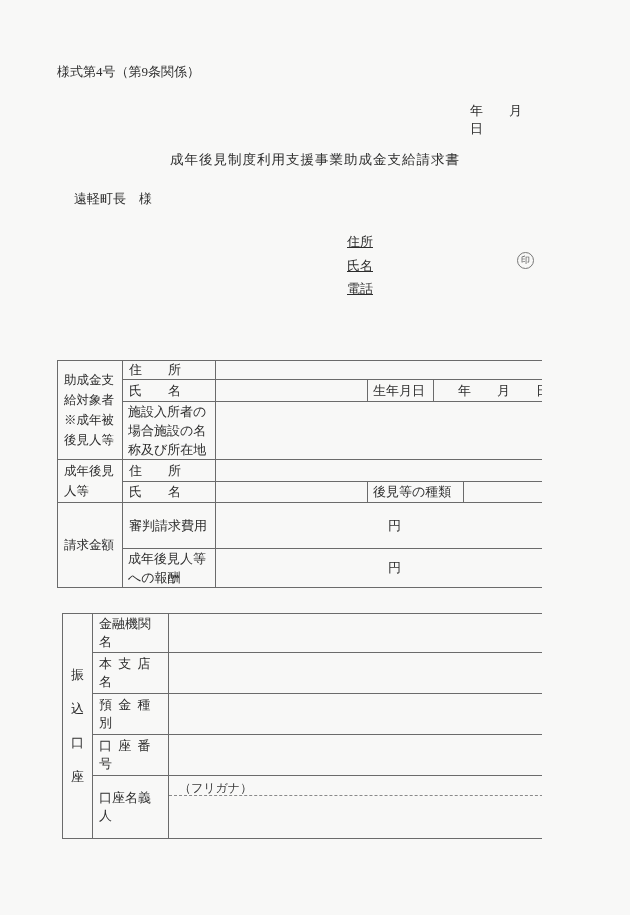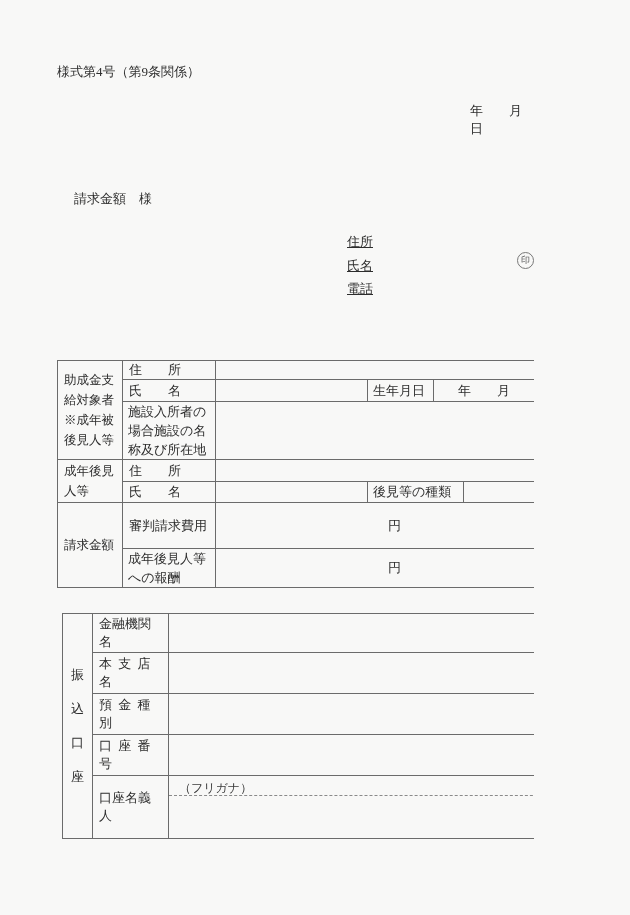--- a/index.html
+++ b/index.html
@@ -7,20 +7,21 @@
     background:#f8f8f7;
     font-family:"Liberation Serif","DejaVu Serif",serif;
     color:#2d2d2d;
   }
   .page{
     position:relative;
     width:534px;height:915px;
     background:#f8f8f7;
     font-size:13px;
     overflow:hidden;
+    padding-left:8px;
   }
   .abs{position:absolute;}
   .form-number{left:57px;top:63px;}
   .date-top{left:470px;top:102px;}
   .doc-title{left:0;top:151px;width:630px;text-align:center;font-size:13.5px;letter-spacing:1px;}
   .addressee{left:74px;top:190px;}
   .contact{left:347px;top:230px;line-height:23.5px;}
   .contact div{height:23.5px;text-decoration:underline;}
   .seal{
     left:517px;top:252px;width:15px;height:15px;
@@ -54,22 +55,23 @@
 </style>
 </head>
 <body>
 
 <div class="page">
 
   <div class="abs form-number">様式第4号（第9条関係）</div>
 
   <div class="abs date-top">年　　月　　日</div>
 
+  <div class="abs doc-title">成年後見制度利用支援事業助成金支給請求書</div>
 
-  <div class="abs addressee">請求金額　様</div>
+  <div class="abs addressee">遠軽町長　様</div>
 
   <div class="abs contact">
     <div>住所</div>
     <div>氏名</div>
     <div>電話</div>
   </div>
 
   <div class="abs seal">印</div>
 
 

